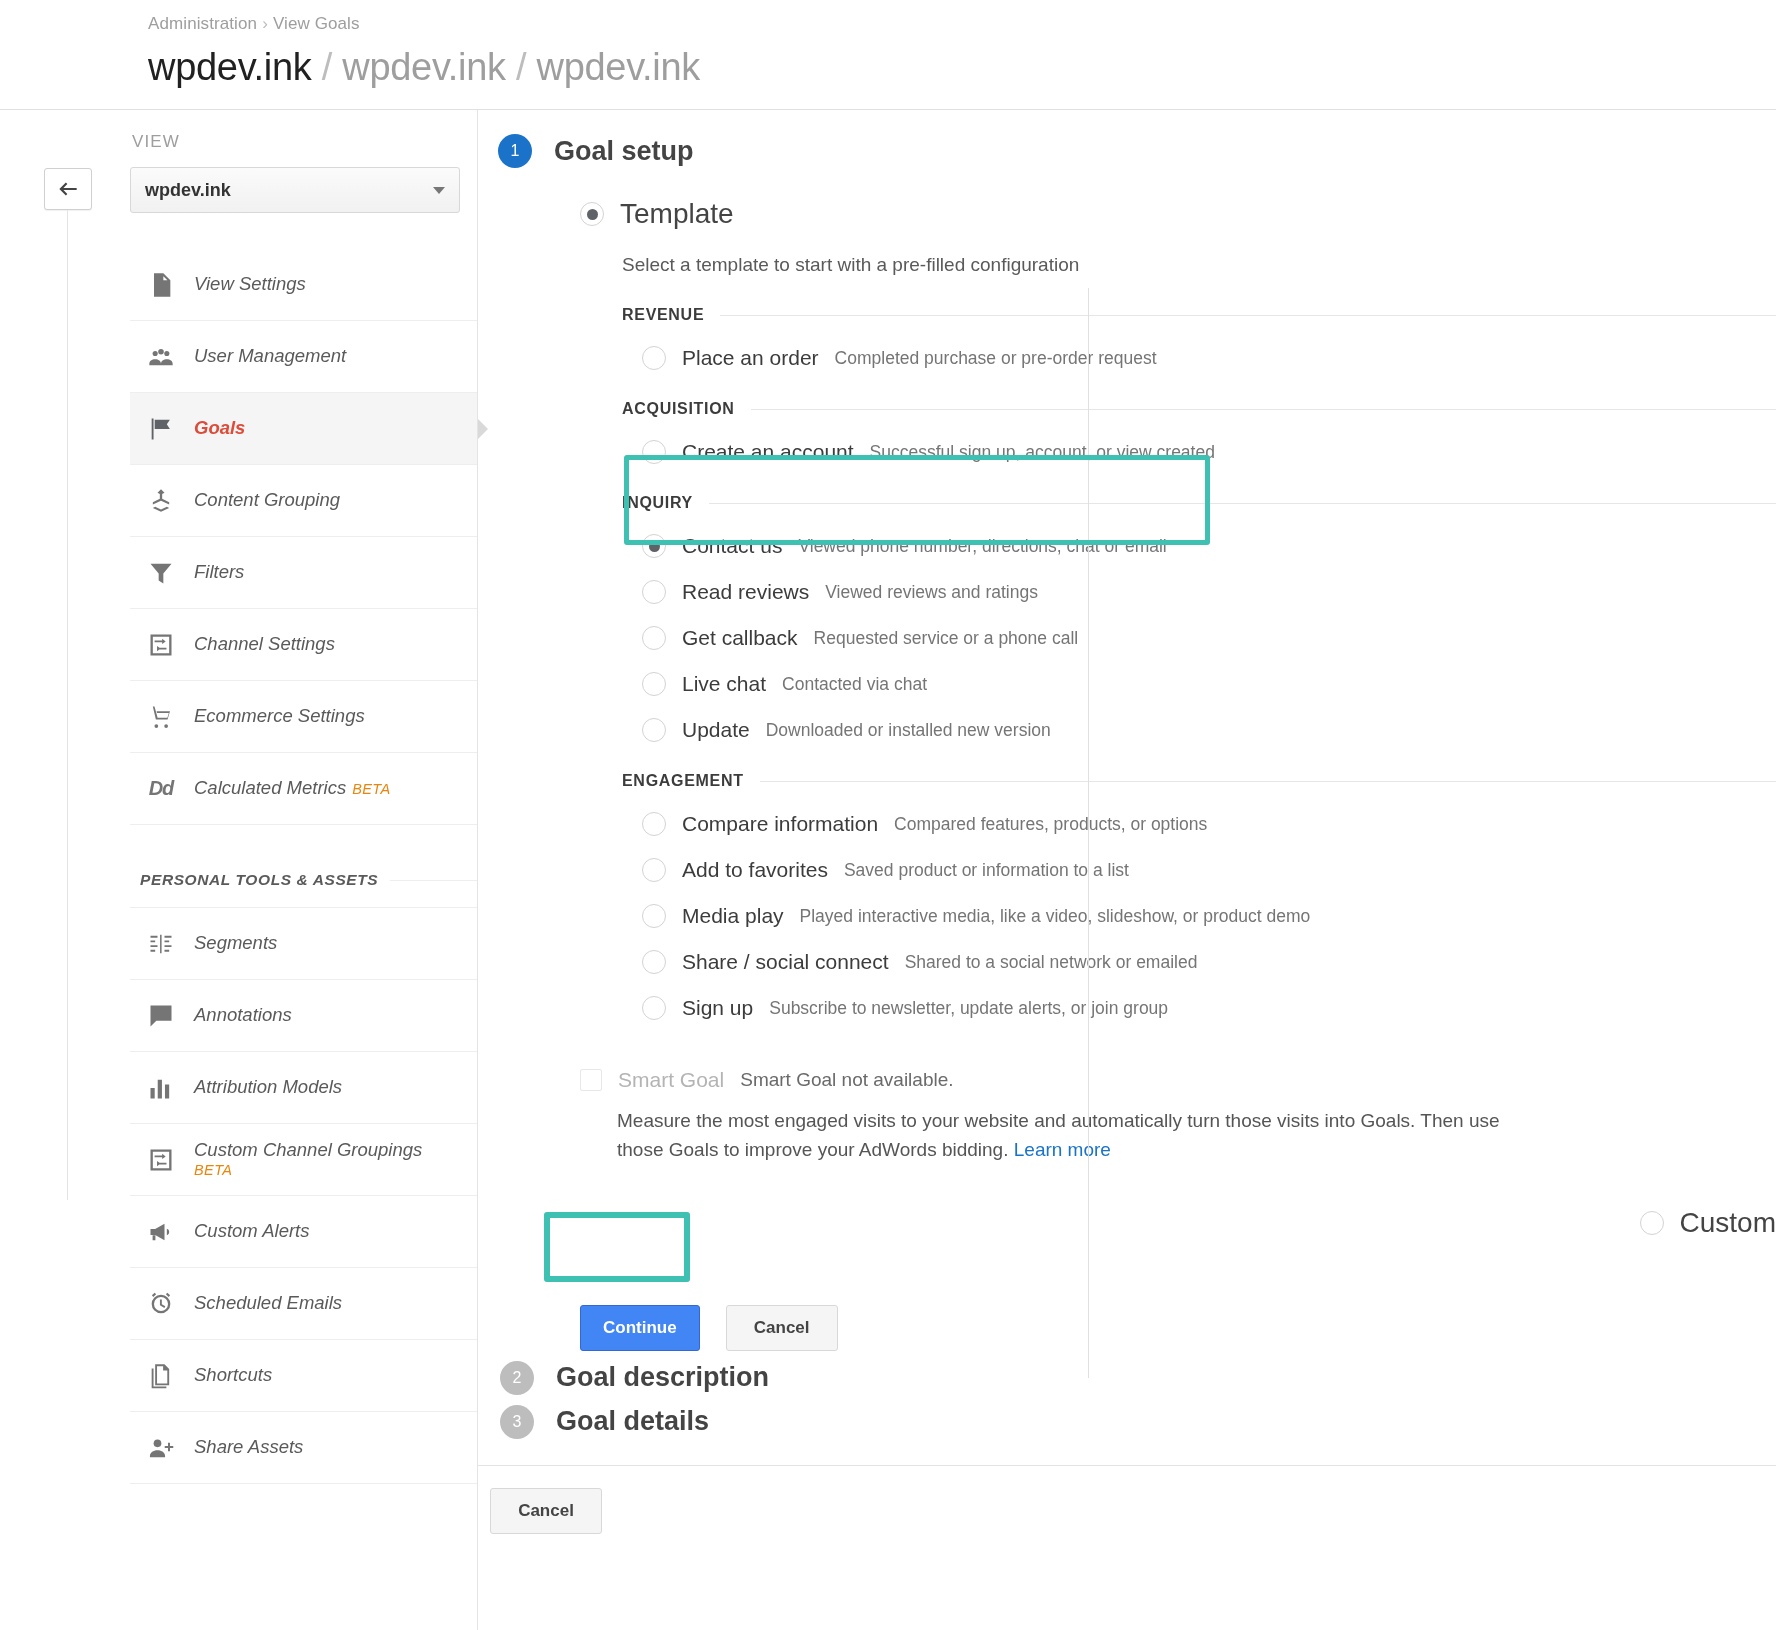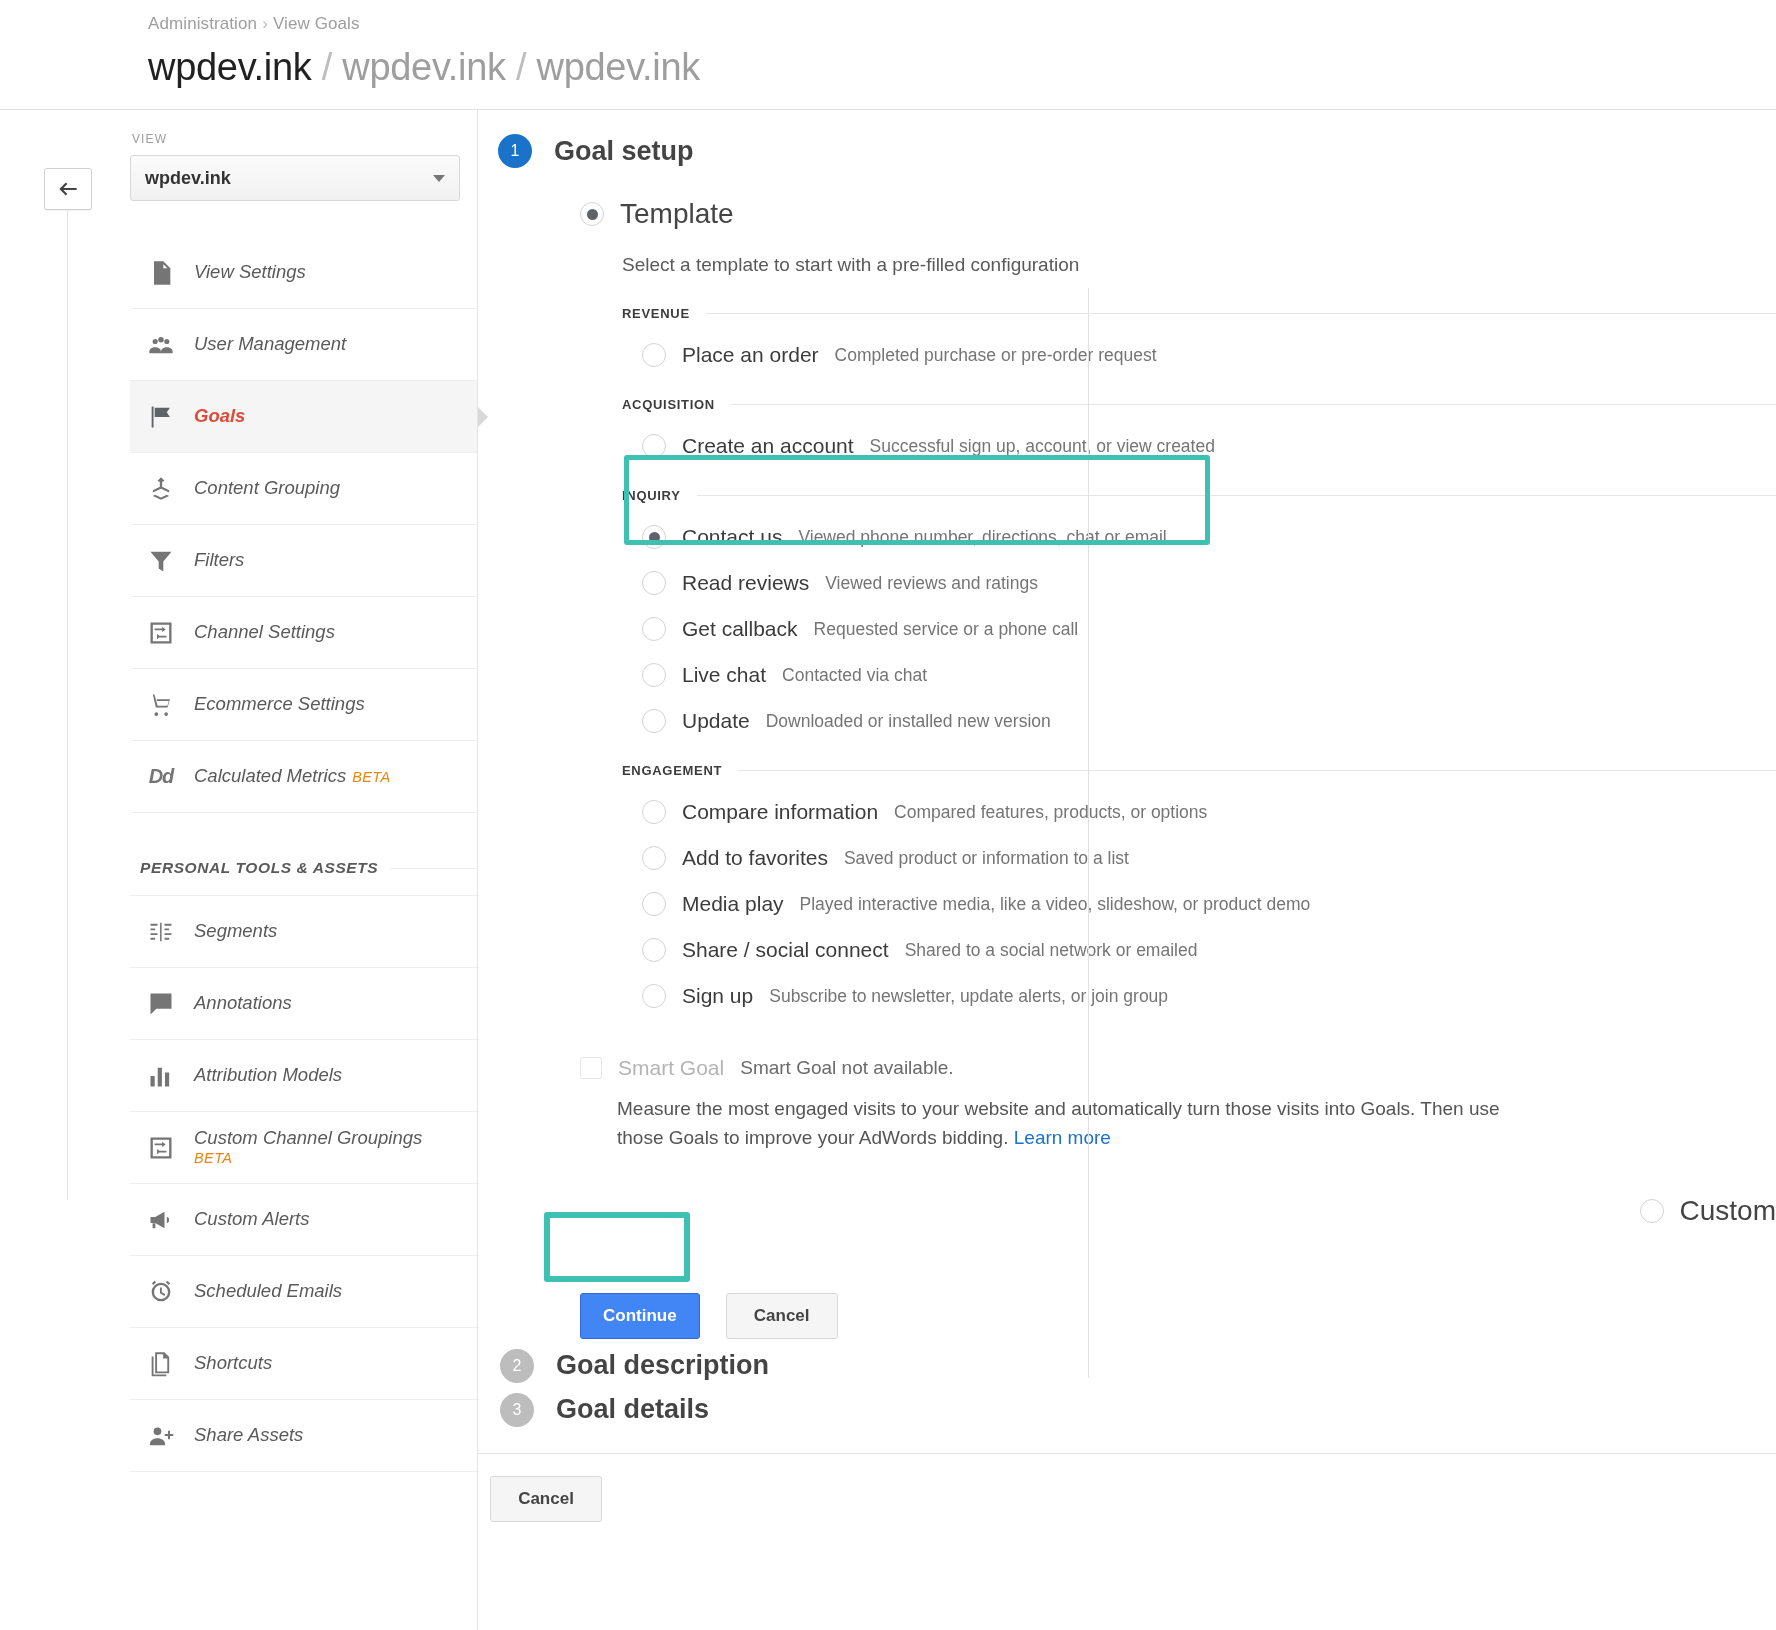--- a/index.html
+++ b/index.html
@@ -31,21 +31,21 @@
     width:48px; height:42px; border:1px solid #d0d0d0; border-radius:3px;
     background:#fff; display:flex; align-items:center; justify-content:center;
     box-shadow:0 1px 1px rgba(0,0,0,.06);
   }
   .back-btn svg { width:26px; height:26px; fill:#444; }
   .rail-line { position:absolute; left:67px; top:100px; width:1px; height:990px; background:#e4e4e4; }
 
   
   .sidebar { width:348px; flex:none; padding-top:22px; position:relative; }
   .sidebar:after { content:""; position:absolute; right:0; top:0; bottom:0; width:1px; background:#e4e4e4; }
-  .view-label { font-size:12px; color:#9e9e9e; letter-spacing:1.1px; padding-left:2px; margin-bottom:9px; }
+  .view-label { font-size:17px; color:#9e9e9e; letter-spacing:1.1px; padding-left:2px; margin-bottom:15px; }
   .view-select {
     height:46px; border:1px solid #d8d8d8; border-radius:3px;
     background:linear-gradient(#fbfbfb,#f1f1f1);
     display:flex; align-items:center; padding:0 14px; margin-right:18px;
   }
   .view-select .val { flex:1; font-size:18px; font-weight:bold; color:#333; }
   .caret { width:0;height:0;border-left:6px solid transparent;border-right:6px solid transparent;border-top:7px solid #777; }
 
   .nav { margin-top:36px;font-style:italic; }
   .nav-item {
@@ -91,21 +91,21 @@
   .radio {
     width:24px; height:24px; border-radius:50%; border:1px solid #d3d3d3;
     background:#fff; flex:none; display:flex; align-items:center; justify-content:center;
   }
   .radio.checked:after { content:""; width:11px; height:11px; border-radius:50%; background:#5f6368; }
   .radio-main { font-size:28px; color:#444; }
   .hint { font-size:19px; color:#5a5a5a; margin:24px 0 0 42px; }
 
   .group { margin:30px 0 0 42px; }
   .group-head { display:flex; align-items:center; gap:16px; }
-  .group-title { font-size:13px; font-weight:bold; color:#3c3c3c; letter-spacing:.7px; white-space:nowrap; }
+  .group-title { font-size:16px; font-weight:bold; color:#3c3c3c; letter-spacing:.7px; white-space:nowrap; }
   .group-head .rule { flex:1; height:1px; background:#e6e6e6; }
   .opt-row { display:flex; align-items:center; gap:16px; margin-top:22px; padding-left:20px; }
   .opt-label { font-size:21px; color:#3c3c3c; }
   .opt-desc { font-size:17.5px; color:#757575; }
 
   
   .hl-inquiry {
     position:absolute; left:624px; top:455px; width:586px; height:90px;
     border:5px solid #3ec1b3; border-radius:3px; pointer-events:none; z-index:5;
   }

